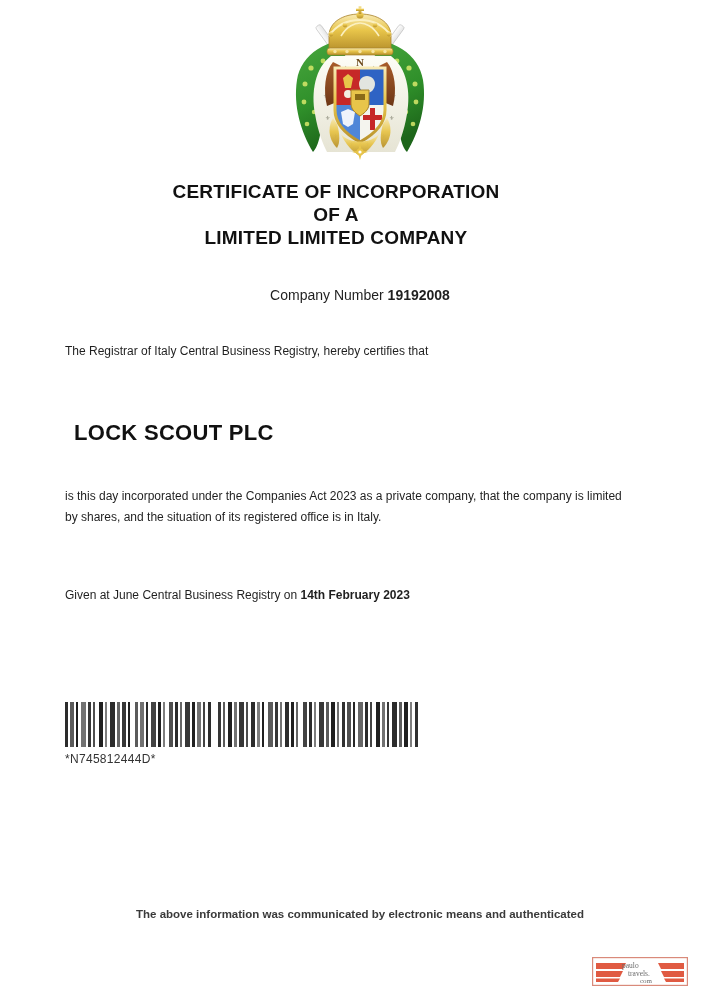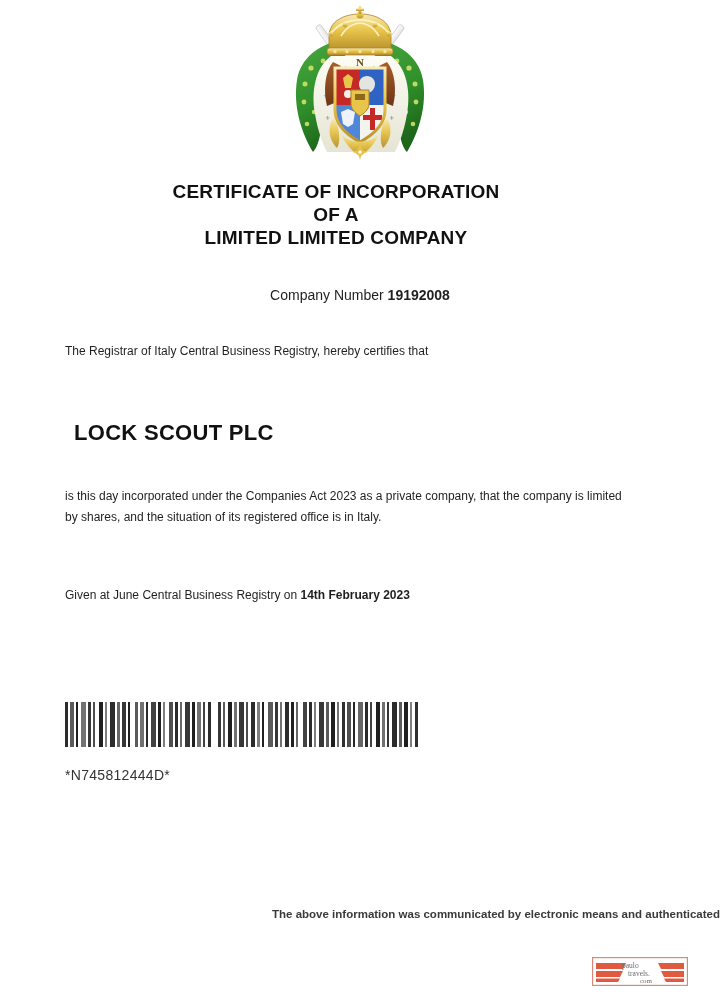--- a/index.html
+++ b/index.html
@@ -90,33 +90,33 @@
   .barcode-block {
     position: absolute;
     left: 65px;
     top: 702px;
   }
   .barcode {
     display: block;
     height: 45px;
   }
   .barcode-caption {
-    margin-top: 20px;
-    font-size: 14px;
+    margin-top: 5px;
+    font-size: 12px;
     color: #333333;
     letter-spacing: 0.3px;
   }
 
   
   .footer {
     position: absolute;
     left: 0;
     top: 906px;
     width: 720px;
-    text-align: right;
+    text-align: center;
     font-size: 11.5px;
     font-weight: bold;
     line-height: 17px;
     color: #3a3a3a;
   }
 
   
   .brand-logo {
     position: absolute;
     left: 592px;

